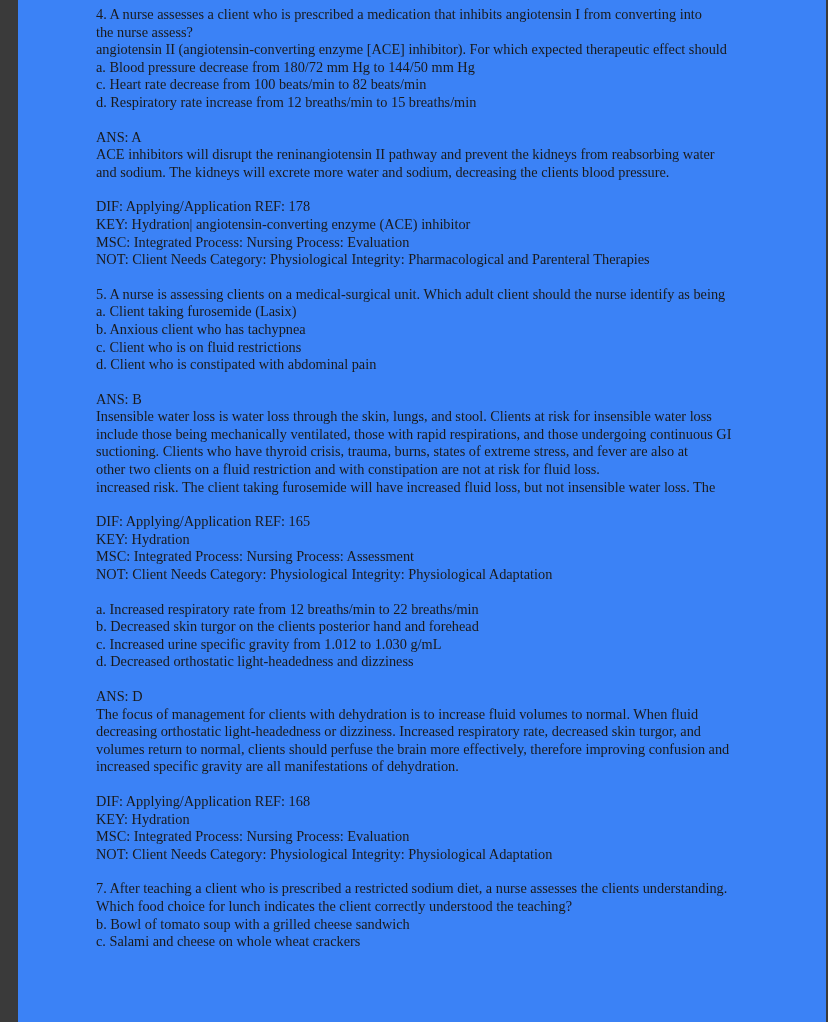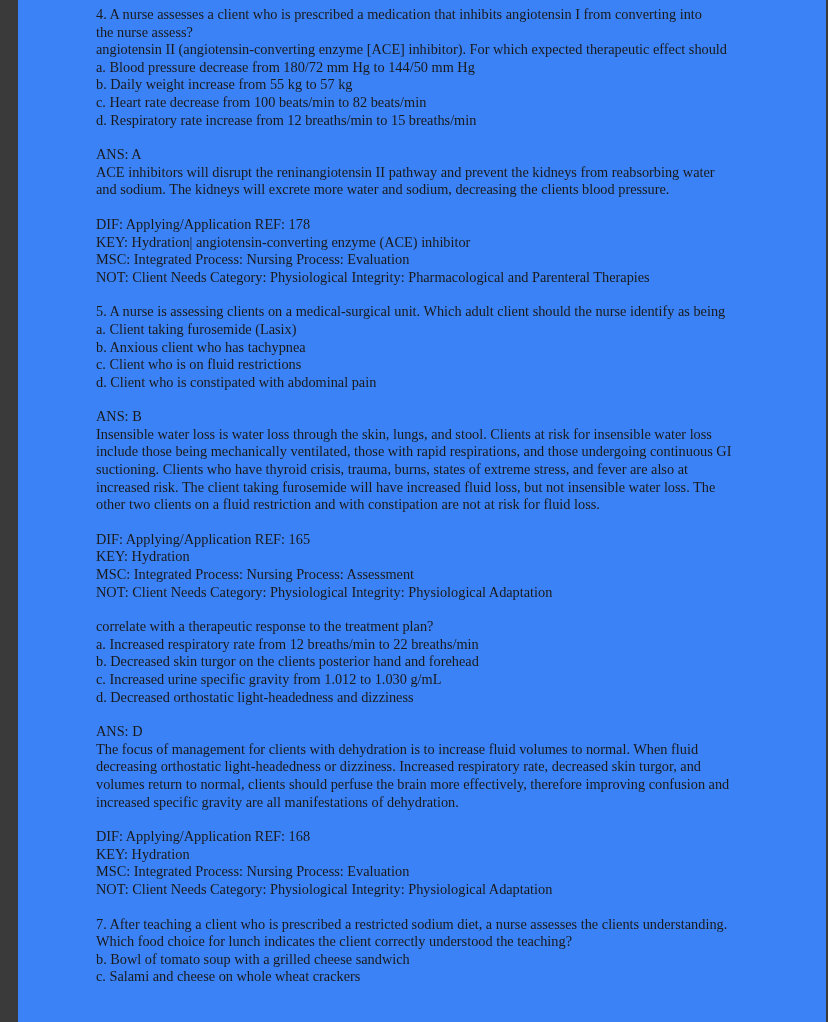--- a/index.html
+++ b/index.html
@@ -39,21 +39,20 @@
 </head>
 <body>
 
 <div class="page">
   <div class="content" id="doc-content">
       <div class="block">
         <p class="line">4. A nurse assesses a client who is prescribed a medication that inhibits angiotensin I from converting into</p>
         <p class="line">the nurse assess?</p>
         <p class="line">angiotensin II (angiotensin-converting enzyme [ACE] inhibitor). For which expected therapeutic effect should</p>
         <p class="line">a. Blood pressure decrease from 180/72 mm Hg to 144/50 mm Hg</p>
-        <p class="line">b. Daily weight increase from 55 kg to 57 kg</p>
         <p class="line">c. Heart rate decrease from 100 beats/min to 82 beats/min</p>
         <p class="line">d. Respiratory rate increase from 12 breaths/min to 15 breaths/min</p>
       </div>
       <div class="block">
         <p class="line">ANS: A</p>
         <p class="line">ACE inhibitors will disrupt the reninangiotensin II pathway and prevent the kidneys from reabsorbing water</p>
         <p class="line">and sodium. The kidneys will excrete more water and sodium, decreasing the clients blood pressure.</p>
       </div>
       <div class="block">
         <p class="line">DIF: Applying/Application REF: 178</p>
@@ -66,31 +65,30 @@
         <p class="line">a. Client taking furosemide (Lasix)</p>
         <p class="line">b. Anxious client who has tachypnea</p>
         <p class="line">c. Client who is on fluid restrictions</p>
         <p class="line">d. Client who is constipated with abdominal pain</p>
       </div>
       <div class="block">
         <p class="line">ANS: B</p>
         <p class="line">Insensible water loss is water loss through the skin, lungs, and stool. Clients at risk for insensible water loss</p>
         <p class="line">include those being mechanically ventilated, those with rapid respirations, and those undergoing continuous GI</p>
         <p class="line">suctioning. Clients who have thyroid crisis, trauma, burns, states of extreme stress, and fever are also at</p>
+        <p class="line">other two clients on a fluid restriction and with constipation are not at risk for fluid loss.</p>
         <p class="line">increased risk. The client taking furosemide will have increased fluid loss, but not insensible water loss. The</p>
-        <p class="line">other two clients on a fluid restriction and with constipation are not at risk for fluid loss.</p>
       </div>
       <div class="block">
         <p class="line">DIF: Applying/Application REF: 165</p>
         <p class="line">KEY: Hydration</p>
         <p class="line">MSC: Integrated Process: Nursing Process: Assessment</p>
         <p class="line">NOT: Client Needs Category: Physiological Integrity: Physiological Adaptation</p>
       </div>
       <div class="block">
-        <p class="line">correlate with a therapeutic response to the treatment plan?</p>
         <p class="line">a. Increased respiratory rate from 12 breaths/min to 22 breaths/min</p>
         <p class="line">b. Decreased skin turgor on the clients posterior hand and forehead</p>
         <p class="line">c. Increased urine specific gravity from 1.012 to 1.030 g/mL</p>
         <p class="line">d. Decreased orthostatic light-headedness and dizziness</p>
       </div>
       <div class="block">
         <p class="line">ANS: D</p>
         <p class="line">The focus of management for clients with dehydration is to increase fluid volumes to normal. When fluid</p>
         <p class="line">decreasing orthostatic light-headedness or dizziness. Increased respiratory rate, decreased skin turgor, and</p>
         <p class="line">volumes return to normal, clients should perfuse the brain more effectively, therefore improving confusion and</p>

